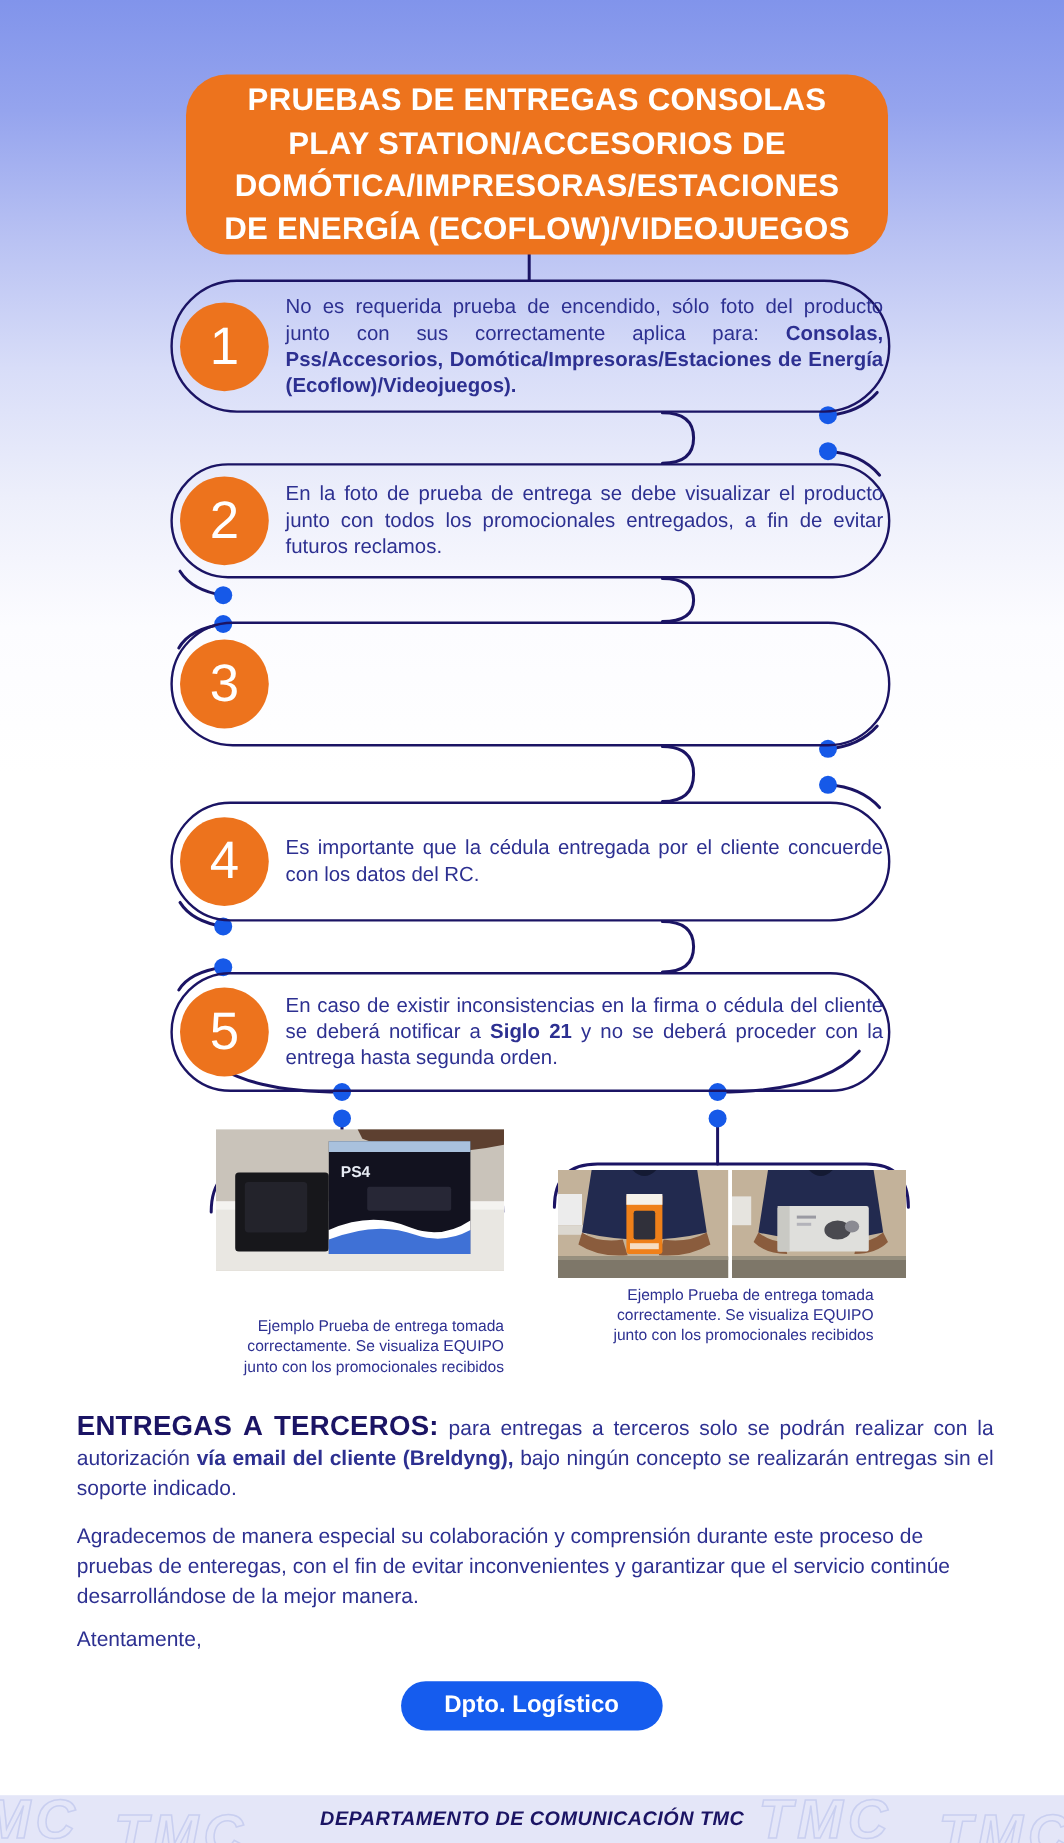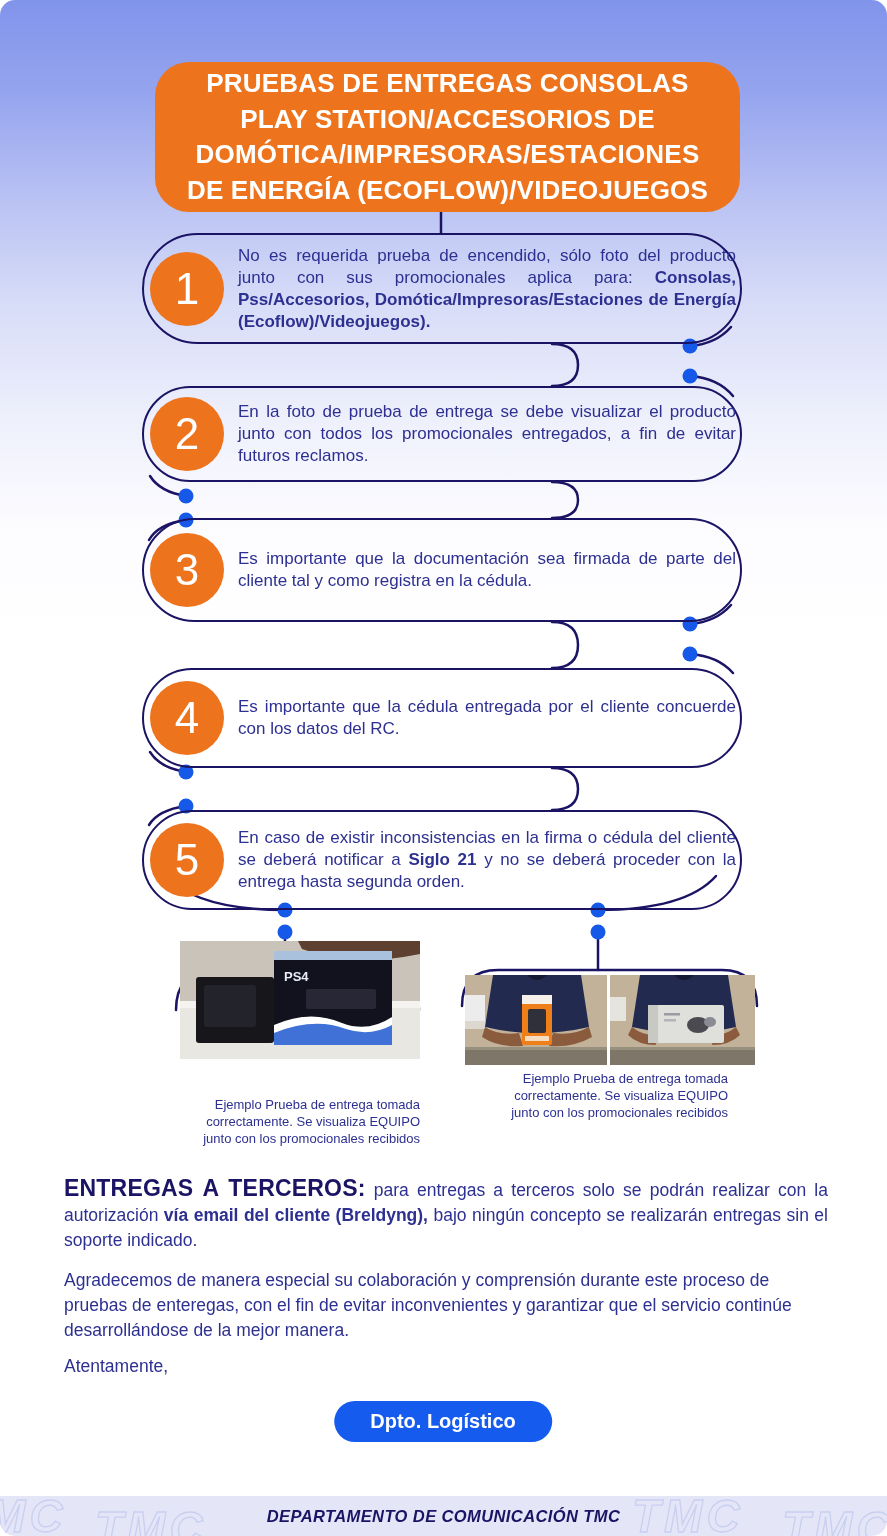--- a/index.html
+++ b/index.html
@@ -1,18 +1,18 @@
 <!DOCTYPE html>
 <html><head>
 <meta charset="utf-8">
 <style>
   html,body{margin:0;padding:0;}
   body{width:887px;height:1536px;font-family:"Liberation Sans",sans-serif;}
   .page{position:relative;width:887px;height:1536px;overflow:hidden;
-        background:linear-gradient(180deg,#8194EB 0%,#95A4EE 6%,#B9C2F3 13%,#D8DDF8 20%,#EDEFFB 27%,#FCFCFF 34%,#FFFFFF 42%,#FFFFFF 100%);border-radius:15px;}
+        background:linear-gradient(180deg,#8194EB 0%,#95A4EE 6%,#B9C2F3 13%,#D8DDF8 20%,#EDEFFB 27%,#FCFCFF 34%,#FFFFFF 42%,#FFFFFF 100%);}
   svg.flow{position:absolute;left:0;top:0;z-index:1;pointer-events:none;}
   .banner{position:absolute;left:155px;top:62px;width:585px;height:150px;background:#ED731D;
           border-radius:34px;display:flex;align-items:center;justify-content:center;z-index:2;}
   .banner-text{color:#ffffff;font-weight:bold;font-size:26px;line-height:35.5px;text-align:center;
                white-space:pre-line;letter-spacing:.2px;}
   .capsule{position:absolute;left:142px;width:600px;border:2.5px solid #1B1464;box-sizing:border-box;
            display:flex;align-items:center;z-index:2;background:transparent;}
   .c1{top:233px;height:111px;border-radius:56px;}
   .c2{top:386px;height:96px;border-radius:48px;}
   .c3{top:518px;height:104px;border-radius:52px;}
@@ -94,33 +94,32 @@
     <div class="banner-text">PRUEBAS DE ENTREGAS CONSOLAS
 PLAY STATION/ACCESORIOS DE
 DOMÓTICA/IMPRESORAS/ESTACIONES
 DE ENERGÍA (ECOFLOW)/VIDEOJUEGOS</div>
   </div>
 
   <div class="capsule c1">
     <div class="num-circle">
       <span>1</span>
     </div>
-    <p class="step-text"><span>No es requerida prueba de encendido, sólo foto del producto junto con sus promocionales aplica para: </span><span class="b">Consolas, Pss/Accesorios, Domótica/Impresoras/Estaciones de Energía (Ecoflow)/Videojuegos).</span></p>
+    <p class="step-text"><span>No es requerida prueba de encendido, sólo foto del producto junto con sus correctamente aplica para: </span><span class="b">Consolas, Pss/Accesorios, Domótica/Impresoras/Estaciones de Energía (Ecoflow)/Videojuegos).</span></p>
   </div>
   <div class="capsule c2">
     <div class="num-circle">
       <span>2</span>
     </div>
     <p class="step-text"><span>En la foto de prueba de entrega se debe visualizar el producto junto con todos los promocionales entregados, a fin de evitar futuros reclamos.</span></p>
   </div>
   <div class="capsule c3">
     <div class="num-circle">
       <span>3</span>
     </div>
-    <p class="step-text"><span>Es importante que la documentación sea firmada de parte del cliente tal y como registra en la cédula.</span></p>
   </div>
   <div class="capsule c4">
     <div class="num-circle">
       <span>4</span>
     </div>
     <p class="step-text"><span>Es importante que la cédula entregada por el cliente concuerde con los datos del RC.</span></p>
   </div>
   <div class="capsule c5">
     <div class="num-circle">
       <span>5</span>

